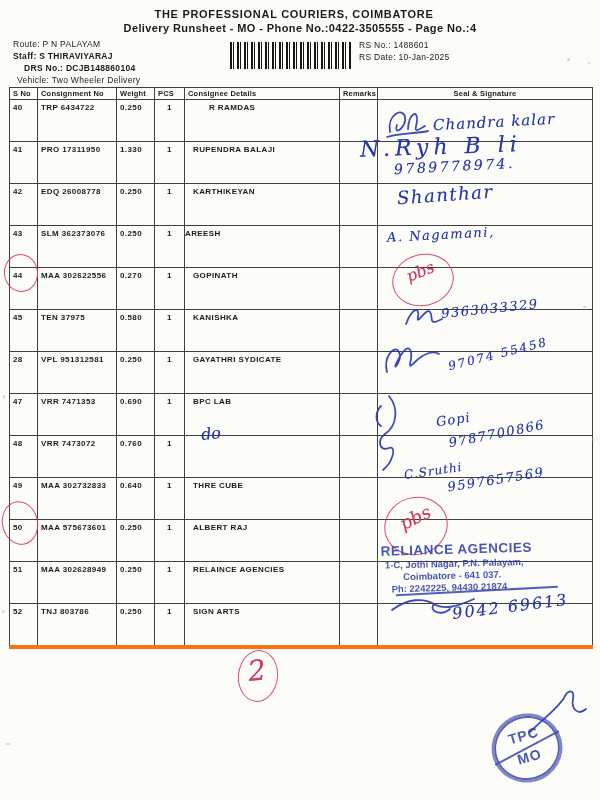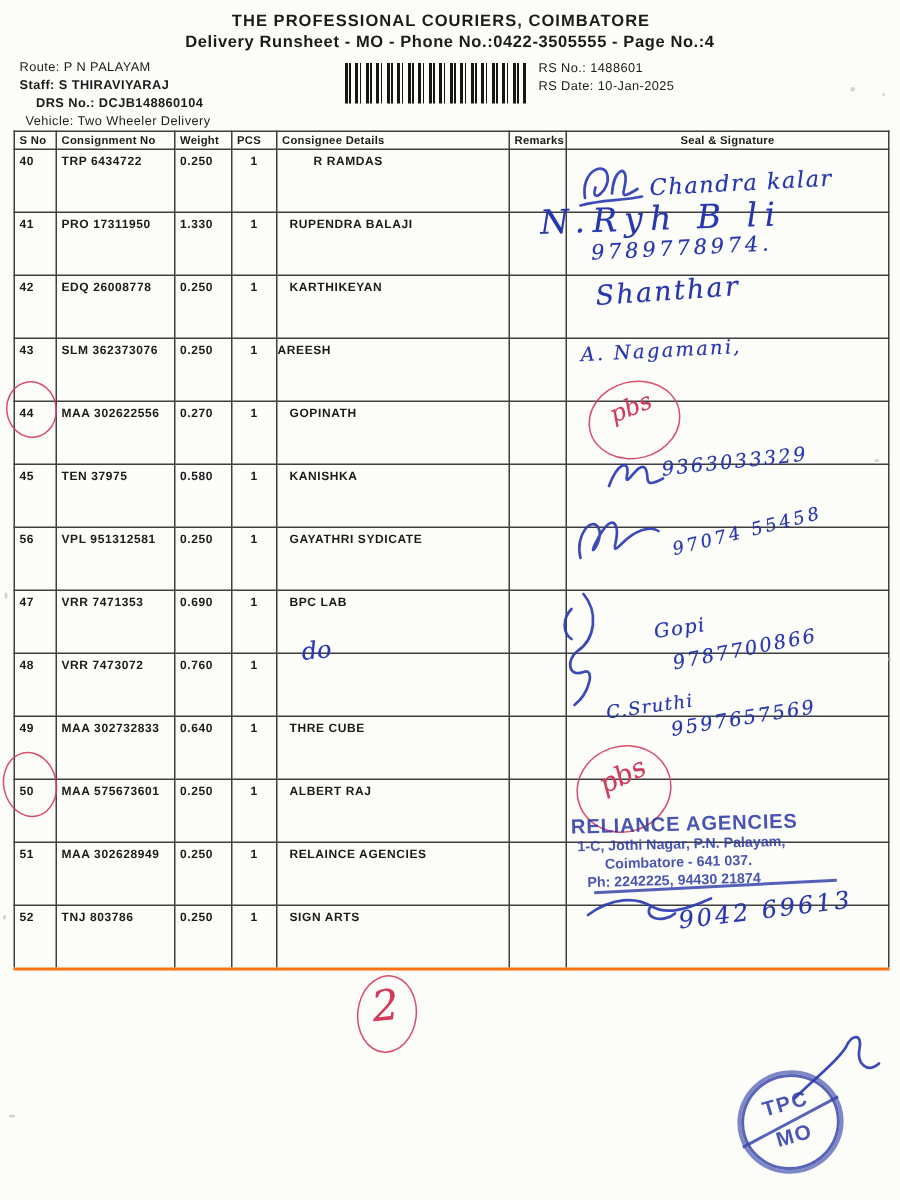--- a/index.html
+++ b/index.html
@@ -6,21 +6,21 @@
   .page{position:relative;width:600px;height:800px;background:#fcfcf9;overflow:hidden;
         font-family:"Liberation Sans",sans-serif;color:#1b1b1b;}
   .print{position:absolute;white-space:nowrap;}
   .title{top:8px;left:0;width:588px;text-align:center;font-weight:bold;font-size:11px;letter-spacing:.7px;}
   .subtitle{top:22px;left:0;width:600px;text-align:center;font-weight:bold;font-size:11px;letter-spacing:.4px;}
   .meta{font-size:8.5px;letter-spacing:.3px;text-align:right;}
   .bold{font-weight:bold;}
   .barcode{position:absolute;left:230px;top:42px;width:122px;height:27px;
      background:repeating-linear-gradient(90deg,#161616 0 2px,#fcfcf9 2px 3px,#161616 3px 4px,#fcfcf9 4px 7px,#161616 7px 9px,#fcfcf9 9px 10px,#161616 10px 11px,#fcfcf9 11px 14px);}
   table.sheet{position:absolute;left:9px;top:87px;width:583px;border-collapse:collapse;table-layout:fixed;
-     border-bottom:2px solid #f97316;}
+     border-bottom:4px solid #f97316;}
   table.sheet th{border:1px solid #3f3f3f;font-size:7.5px;font-weight:bold;text-align:left;padding:1px 3px;height:9px;letter-spacing:.2px;}
   table.sheet td{border:1px solid #3f3f3f;vertical-align:top;font-size:8px;font-weight:bold;padding:3px 3px 0 3px;height:38px;letter-spacing:.4px;}
   table.sheet th.seal{text-align:center;}
   td.wt,th.wt{border-right:none;}
   td.pc,th.pc{border-left:none;text-align:center;margin-left:27px;}
   .hw{position:absolute;font-family:"DejaVu Serif",serif;font-style:italic;color:#2737ad;white-space:nowrap;
       text-shadow:0 0 .5px rgba(39,55,173,.5);}
   .hw-red{color:#d23b5c;text-shadow:0 0 .4px rgba(210,59,92,.5);}
   .scrib{position:absolute;}
   .scrib path{fill:none;stroke:#2c3cb2;stroke-width:1.8;stroke-linecap:round;opacity:.92;}
@@ -116,21 +116,21 @@
       <tr>
         <td>45</td>
         <td>TEN 37975</td>
         <td class="wt">0.580</td>
         <td class="pc">1</td>
         <td style="padding-left:8px;">KANISHKA</td>
         <td></td>
         <td></td>
       </tr>
       <tr>
-        <td>56</td>
+        <td>28</td>
         <td>VPL 951312581</td>
         <td class="wt">0.250</td>
         <td class="pc">1</td>
         <td style="padding-left:8px;">GAYATHRI SYDICATE</td>
         <td></td>
         <td></td>
       </tr>
       <tr>
         <td>47</td>
         <td>VRR 7471353</td>

